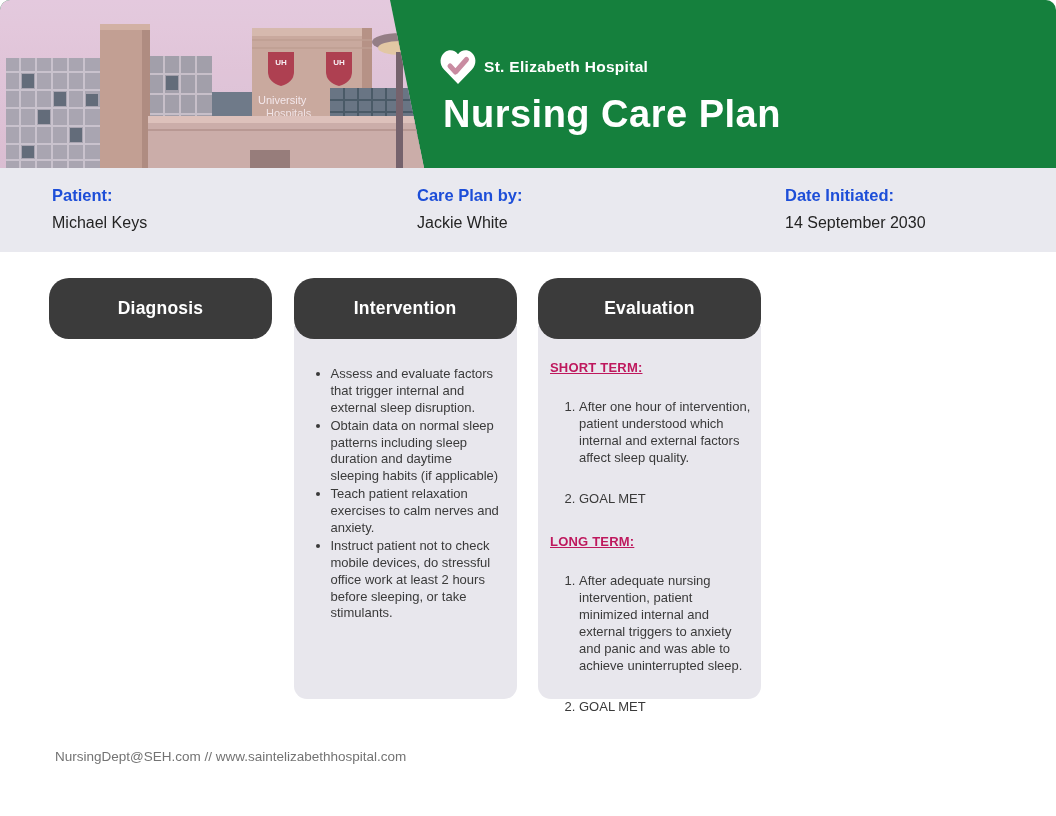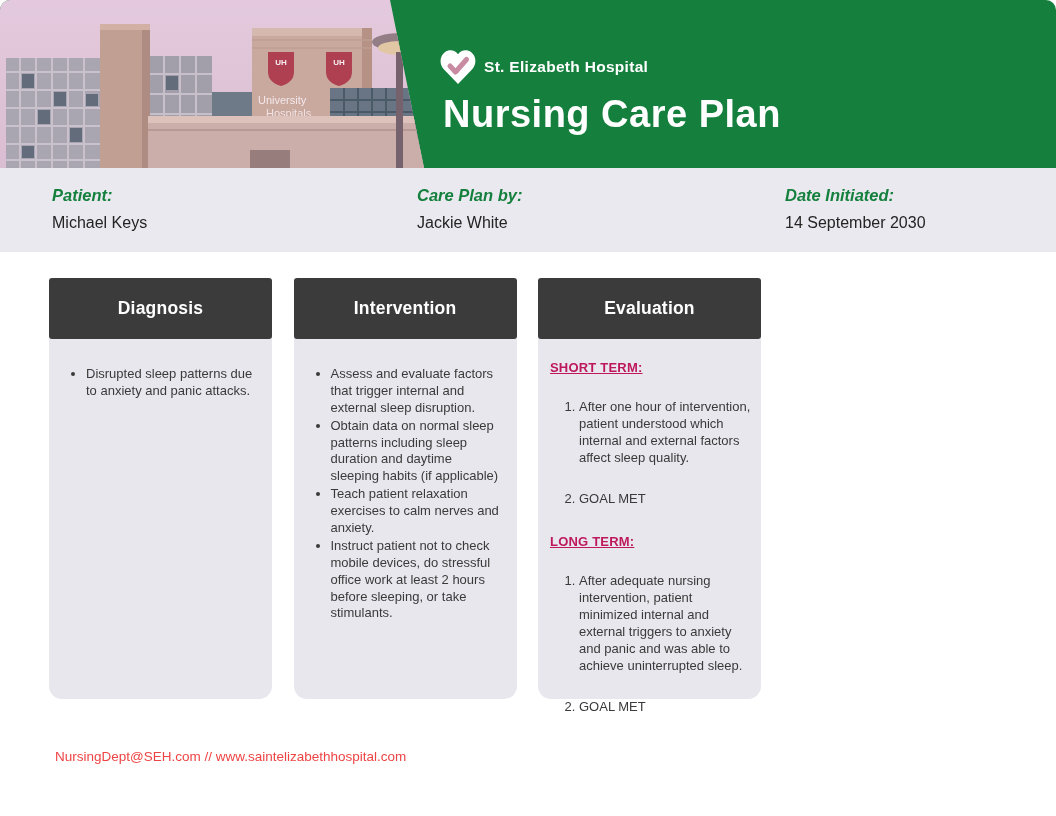--- a/index.html
+++ b/index.html
@@ -22,45 +22,45 @@
   .heart { width: 42px; height: 40px; }
   .hospital-name { color: #ffffff; font-weight: bold; font-size: 15.5px; letter-spacing: 0.3px; }
   .page-title { position: absolute; left: 436px; top: 93px; color: #ffffff; font-weight: bold; font-size: 38px; letter-spacing: 0.5px; margin-left: 7px; }
 
   
   .info-band { position: absolute; top: 168px; left: 0; width: 1056px; height: 84px; background: #e9e9ef; }
   .info-group { position: absolute; top: 18px; }
   .info-group.g1 { left: 52px; }
   .info-group.g2 { left: 417px; }
   .info-group.g3 { left: 785px; }
-  .info-label { font-size: 16.5px; font-weight: bold; color: #15803d; font-style: italic; }
+  .info-label { font-size: 16.5px; font-weight: bold; color: #1d4ed8; }
   .info-value { font-size: 16px; color: #242424; margin-top: 9px; }
 
   
   .columns { position: absolute; top: 278px; left: 49px; display: flex; gap: 21.5px; }
   .col { position: relative; width: 223px; }
   .col-header {
-    position: relative; z-index: 2; height: 61px; background: #3b3b3b; border-radius: 3px;
+    position: relative; z-index: 2; height: 61px; background: #3b3b3b; border-radius: 20px;
     display: flex; align-items: center; justify-content: center;
     color: #ffffff; font-weight: bold; font-size: 17.5px; letter-spacing: 0.2px;
   }
   .col-body {
     position: relative; z-index: 1; margin-top: -13px; height: 373px;
     background: #e8e7ed; border-radius: 0 0 13px 13px;
     padding: 40px 13px 0 12px; color: #3a3a3a;
   }
   .col-body ul { margin: 0; padding-left: 25px; list-style: disc; }
   .col-body ul li { font-size: 13px; line-height: 1.3; margin-bottom: 1px; }
   .eval-body { padding-top: 34px; padding-left: 12px; padding-right: 7px; }
   .eval-heading { font-size: 13px; font-weight: bold; color: #be185d; letter-spacing: 0.2px; text-decoration: underline; }
   .eval-body ol { margin: 7px 0 27px 0; padding-left: 29px; list-style: decimal; }
   .eval-body ol li { font-size: 13px; line-height: 1.3; margin-top: 24px; }
 
   
-  .footer-line { position: absolute; left: 55px; top: 749px; font-size: 13.5px; color: #ef4444; }
+  .footer-line { position: absolute; left: 55px; top: 749px; font-size: 13.5px; color: #737373; }
 </style>
 </head>
 <body>
 
 <div class="page">
 
   <div class="header">
     <div class="photo">
       <svg width="424" height="168" viewBox="0 0 424 168" xmlns="http://www.w3.org/2000/svg">
         <defs>
@@ -182,25 +182,20 @@
     <div class="info-group g3">
       <div class="info-label">Date Initiated:</div>
       <div class="info-value">14 September 2030</div>
     </div>
   </div>
 
   <div class="columns">
 
     <div class="col">
       <div class="col-header">Diagnosis</div>
-      <div class="col-body">
-        <ul>
-          <li>Disrupted sleep patterns due to anxiety and panic attacks.</li>
-        </ul>
-      </div>
     </div>
 
 
     <div class="col">
       <div class="col-header">Intervention</div>
       <div class="col-body">
         <ul>
           <li>Assess and evaluate factors that trigger internal and external sleep disruption.</li>
           <li>Obtain data on normal sleep patterns including sleep duration and daytime sleeping habits (if applicable)</li>
           <li>Teach patient relaxation exercises to calm nerves and anxiety.</li>

